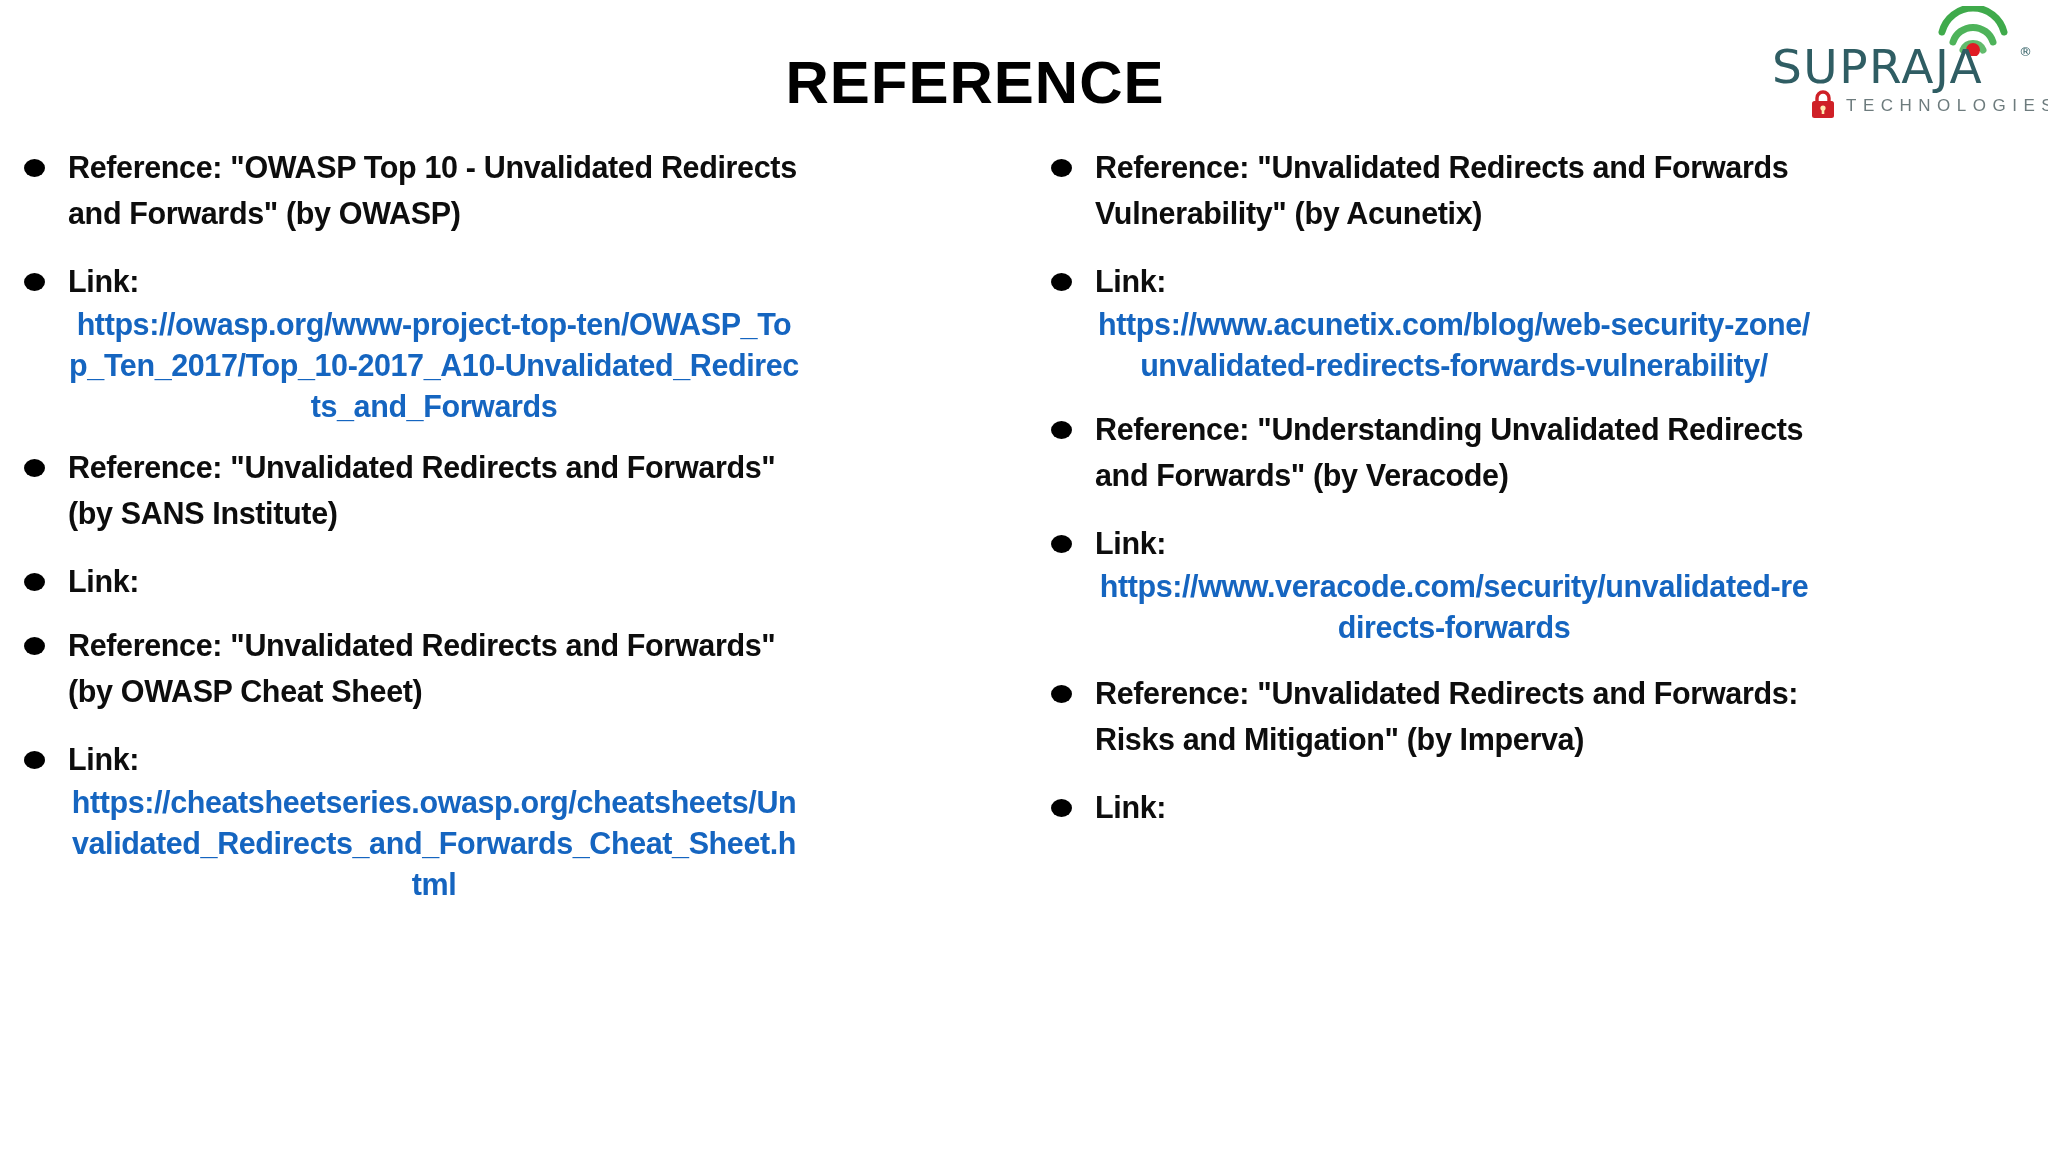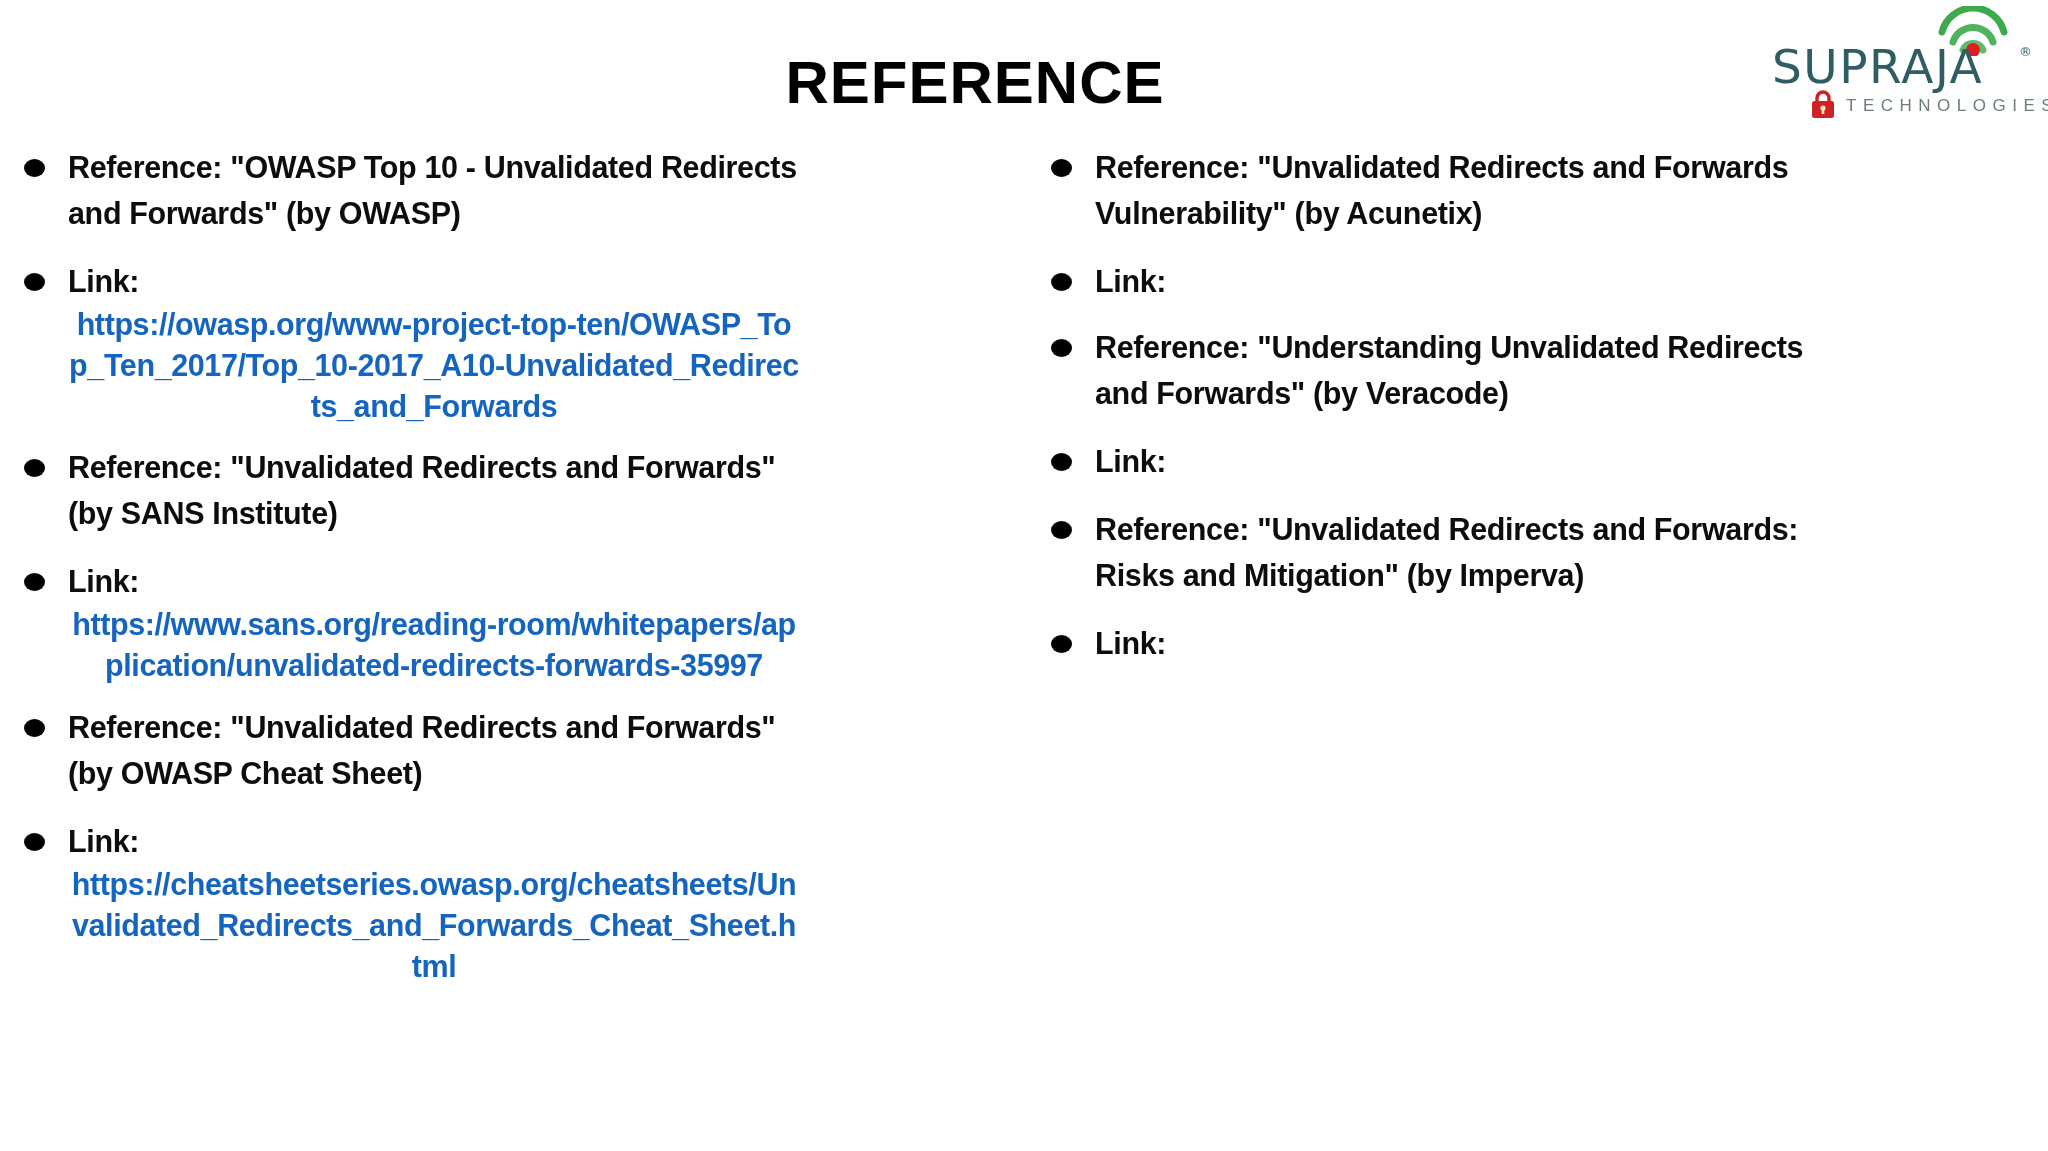--- a/index.html
+++ b/index.html
@@ -215,21 +215,20 @@
         <span class="bullet-dot"></span>
         <div class="bullet-body">
           <span class="bullet-text">Reference: "Unvalidated Redirects and Forwards" (by SANS Institute)</span>
         </div>
       </div>
 
       <div class="bullet-item i3">
         <span class="bullet-dot"></span>
         <div class="bullet-body url-body">
           <span class="bullet-text">Link:</span>
-          <span class="bullet-url">https://www.sans.org/reading-room/whitepapers/application/unvalidated-redirects-forwards-35997</span>
         </div>
       </div>
 
       <div class="bullet-item i4">
         <span class="bullet-dot"></span>
         <div class="bullet-body">
           <span class="bullet-text">Reference: "Unvalidated Redirects and Forwards" (by OWASP Cheat Sheet)</span>
         </div>
       </div>
 
@@ -249,34 +248,36 @@
         <span class="bullet-dot"></span>
         <div class="bullet-body">
           <span class="bullet-text">Reference: "Unvalidated Redirects and Forwards Vulnerability" (by Acunetix)</span>
         </div>
       </div>
 
       <div class="bullet-item i1">
         <span class="bullet-dot"></span>
         <div class="bullet-body url-body">
           <span class="bullet-text">Link:</span>
+          <span class="bullet-url">https://www.acunetix.com/blog/web-security-zone/unvalidated-redirects-forwards-vulnerability/</span>
         </div>
       </div>
 
       <div class="bullet-item i2">
         <span class="bullet-dot"></span>
         <div class="bullet-body">
           <span class="bullet-text">Reference: "Understanding Unvalidated Redirects and Forwards" (by Veracode)</span>
         </div>
       </div>
 
       <div class="bullet-item i3">
         <span class="bullet-dot"></span>
         <div class="bullet-body url-body">
           <span class="bullet-text">Link:</span>
+          <span class="bullet-url">https://www.veracode.com/security/unvalidated-redirects-forwards</span>
         </div>
       </div>
 
       <div class="bullet-item i4">
         <span class="bullet-dot"></span>
         <div class="bullet-body">
           <span class="bullet-text">Reference: "Unvalidated Redirects and Forwards: Risks and Mitigation" (by Imperva)</span>
         </div>
       </div>
 

